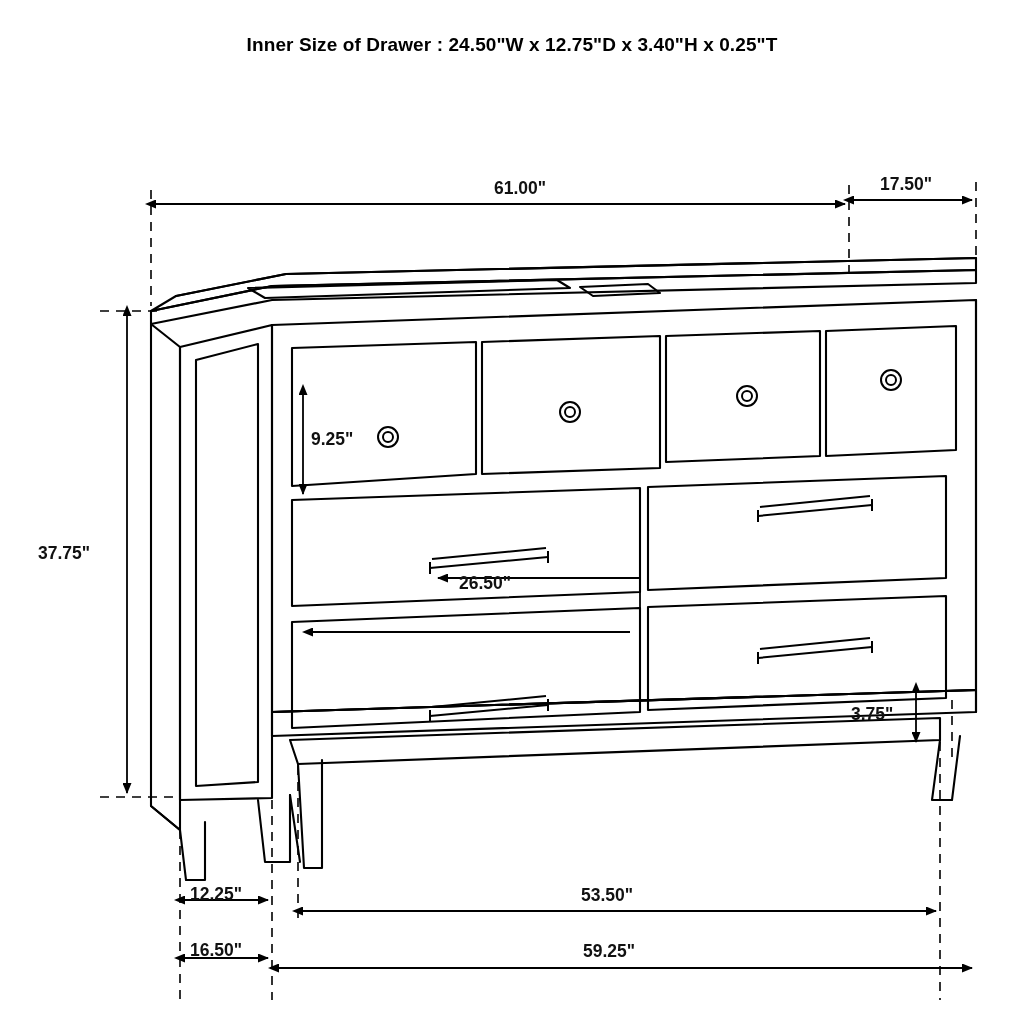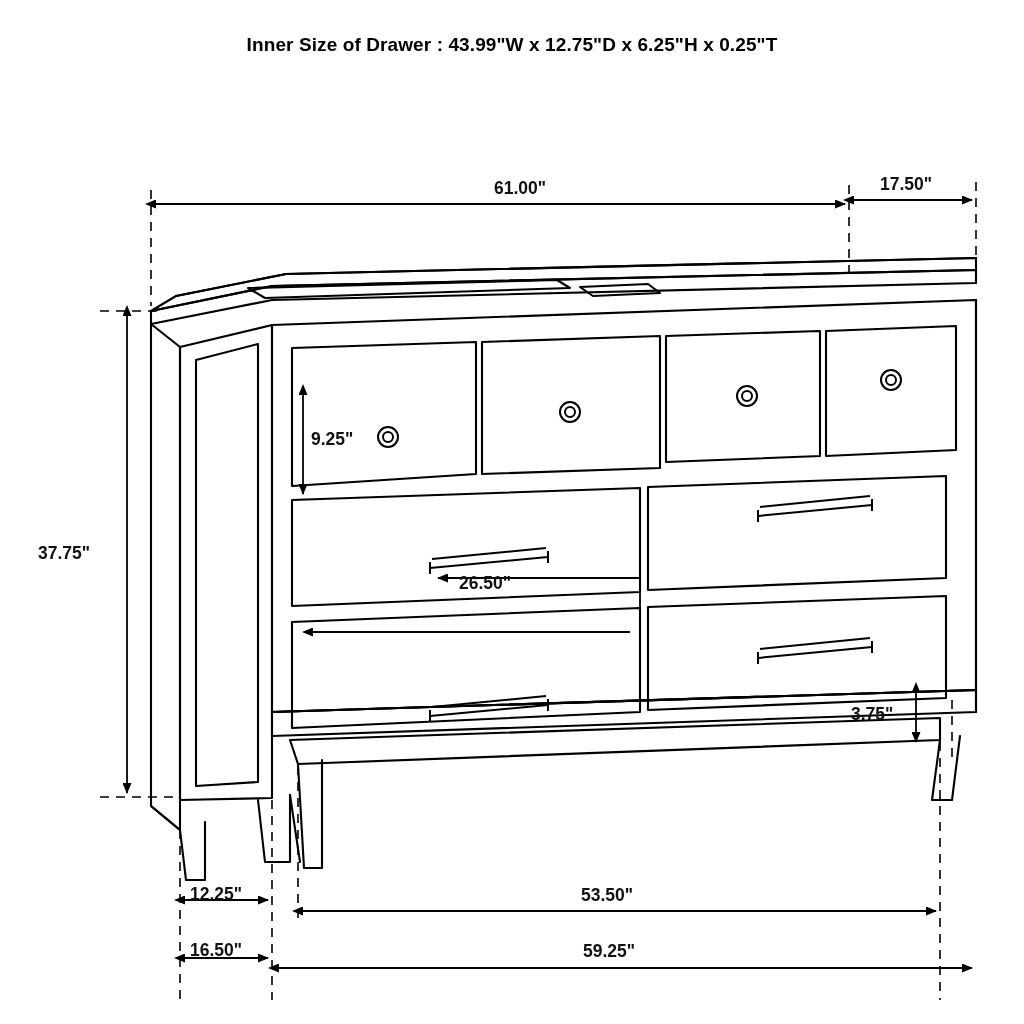--- a/index.html
+++ b/index.html
@@ -45,21 +45,21 @@
     font-weight: bold;
     color: #111;
     white-space: nowrap;
   }
 </style>
 </head>
 <body>
 
 <div id="stage">
 
-  <div id="title">Inner Size of Drawer : 43.99"W x 12.75"D x 6.25"H x 0.25"T</div>
+  <div id="title">Inner Size of Drawer : 24.50"W x 12.75"D x 3.40"H x 0.25"T</div>
 
   <svg id="diagram" viewBox="0 0 1024 1024">
     <defs>
       <marker id="arrEnd" markerWidth="11" markerHeight="9" refX="10" refY="4.5" orient="auto" markerUnits="userSpaceOnUse">
         <path d="M0,0 L11,4.5 L0,9 z" fill="#000"></path>
       </marker>
       <marker id="arrStart" markerWidth="11" markerHeight="9" refX="1" refY="4.5" orient="auto-start-reverse" markerUnits="userSpaceOnUse">
         <path d="M0,0 L11,4.5 L0,9 z" fill="#000"></path>
       </marker>
     </defs>

